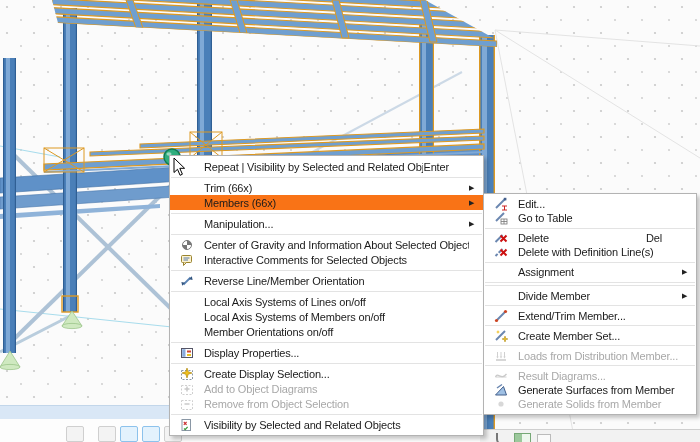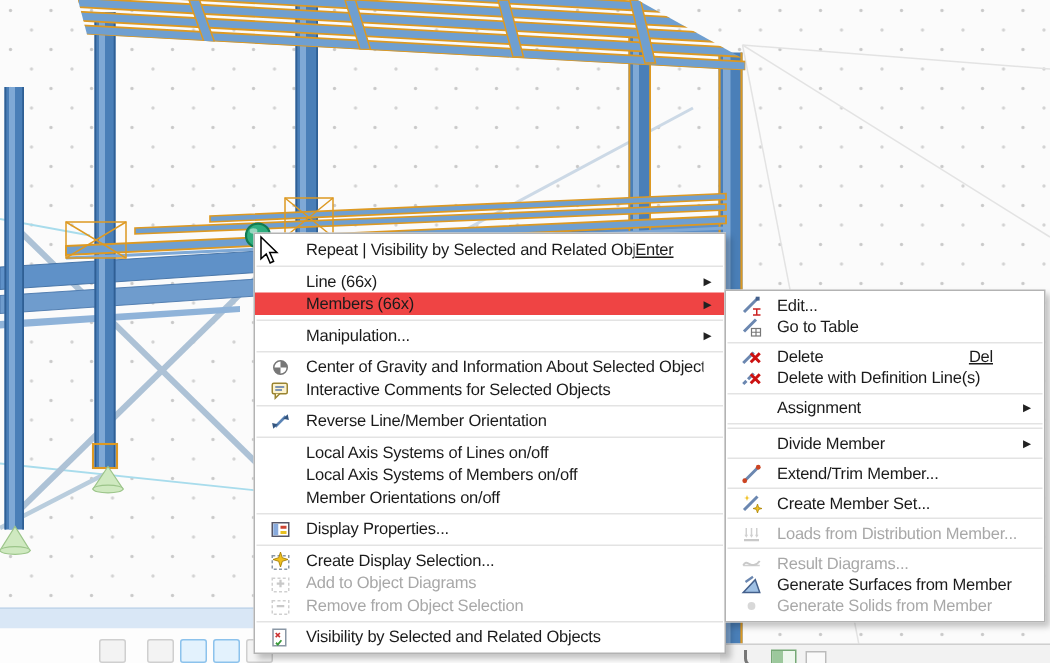--- a/index.html
+++ b/index.html
@@ -20,26 +20,26 @@
   .br-ic2{width:15px;height:10px;background:#eef7ee;border:1px solid #76a876;margin-top:3px;}
   .br-ic2 i{display:block;width:7px;height:8px;background:#9cc89c;}
   .br-ic3{width:12px;height:9px;border:1px solid #bbb;background:#fafafa;margin-top:4px;}
   
   .menu{position:absolute;background:#fff;border:1px solid #b3b3b3;box-shadow:3px 3px 4px rgba(0,0,0,.22);
         padding:3px 0;box-sizing:border-box;overflow:hidden;}
   #context-menu{left:169px;top:155px;width:315px;z-index:10;}
   #member-submenu{left:483px;top:193px;width:214px;z-index:11;}
   .menu-item{display:flex;align-items:center;height:15px;font-size:11px;letter-spacing:-0.15px;color:#1b1b1b;cursor:default;}
   #member-submenu .menu-item{height:14px;}
-  .menu-item.highlighted{background:#ef4444;}
+  .menu-item.highlighted{background:#f97316;}
   .menu-item.disabled{color:#a8a8a8;}
   .menu-item.disabled .mi-icon svg{filter:grayscale(1);opacity:.45;}
   .mi-icon{flex:0 0 34px;display:flex;justify-content:center;align-items:center;}
   .mi-label{flex:1 1 auto;min-width:0;white-space:nowrap;overflow:hidden;}
-  .mi-shortcut{flex:0 0 auto;padding-right:20px;white-space:nowrap;text-decoration:underline;}
+  .mi-shortcut{flex:0 0 auto;padding-right:20px;white-space:nowrap;}
   .mi-arrow{flex:0 0 14px;font-size:7px;color:#222;text-align:left;}
   .separator{border-top:1px solid #e3e3e3;margin:2.5px 1px;}
   
   #cursor{position:absolute;left:0;top:0;z-index:50;pointer-events:none;}
 </style>
 </head>
 <body>
 
 <svg id="scene" width="700" height="442">
   <defs>
@@ -181,21 +181,21 @@
 <div id="context-menu" class="menu">
     <div class="menu-item">
       <span class="mi-icon"></span>
       <span class="mi-label">Repeat | Visibility by Selected and Related Objects</span>
       <span class="mi-shortcut">Enter</span>
       <span class="mi-arrow"></span>
     </div>
     <div class="separator"></div>
     <div class="menu-item">
       <span class="mi-icon"></span>
-      <span class="mi-label">Line (66x)</span>
+      <span class="mi-label">Trim (66x)</span>
       <span class="mi-arrow">▶</span>
     </div>
     <div class="menu-item highlighted">
       <span class="mi-icon"></span>
       <span class="mi-label">Members (66x)</span>
       <span class="mi-arrow">▶</span>
     </div>
     <div class="separator"></div>
     <div class="menu-item">
       <span class="mi-icon"></span>

